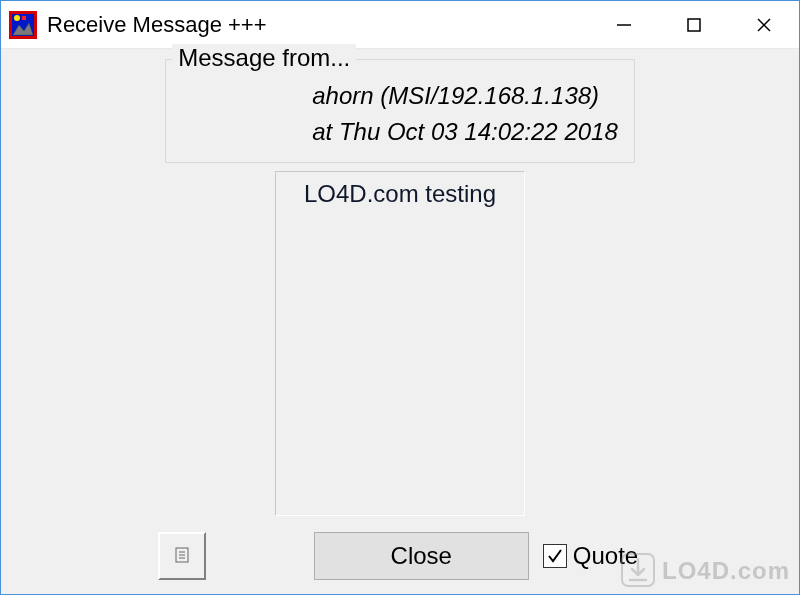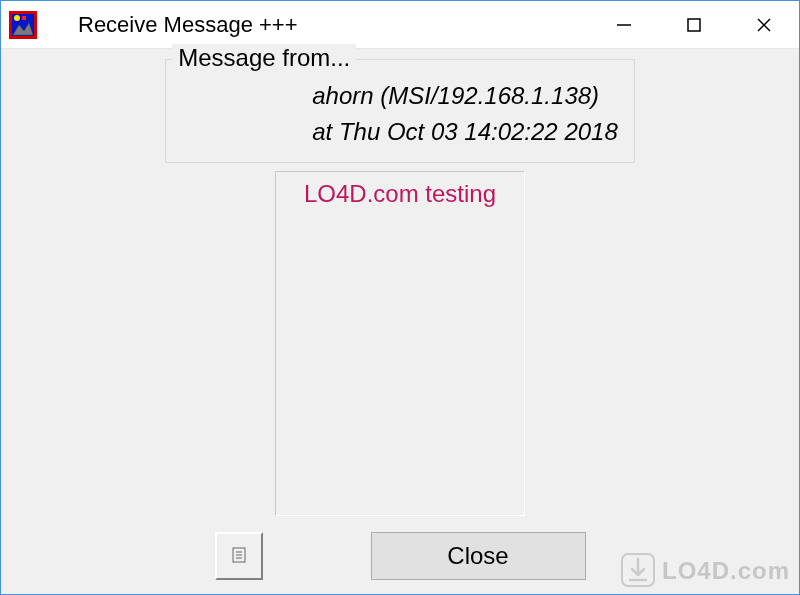--- a/index.html
+++ b/index.html
@@ -23,21 +23,20 @@
       display: flex;
       flex-direction: column;
     }
     .titlebar {
       height: 48px;
       background: #ffffff;
       display: flex;
       align-items: center;
       padding-left: 8px;
       border-bottom: 1px solid #e8e8e8;
-      gap: 31px;
     }
     .titlebar-icon {
       width: 28px;
       height: 28px;
       margin-right: 10px;
       flex-shrink: 0;
     }
     .titlebar-title {
       font-size: 22px;
       color: #000;
@@ -93,21 +92,21 @@
     }
     .message-body {
       flex: 1;
       background: #f0f0f0;
       border-top: 1px solid #c8c8c8;
       border-left: 1px solid #c8c8c8;
       border-right: 1px solid #fff;
       border-bottom: 1px solid #fff;
       padding: 8px 28px;
       font-size: 24px;
-      color: #be185d;
+      color: #0f172a;
       overflow: auto;
     }
     .button-row {
       display: flex;
       align-items: center;
       gap: 14px;
       margin-top: 14px;
       height: 52px;
     }
     .icon-btn {
@@ -242,20 +241,28 @@
             <line x1="7" y1="8" x2="13" y2="8" stroke="#666" stroke-width="1"></line>
             <line x1="7" y1="11" x2="13" y2="11" stroke="#666" stroke-width="1"></line>
             <line x1="7" y1="14" x2="13" y2="14" stroke="#666" stroke-width="1"></line>
           </svg>
         </span>
       </div>
       <div class="spacer"></div>
       <div class="push-btn">
         <span>Close</span>
       </div>
+      <div class="quote-wrap">
+        <span class="checkbox">
+          <svg viewBox="0 0 18 18">
+              <polyline points="3,9 7,14 15,3" fill="none" stroke="#000" stroke-width="2"></polyline>
+            </svg>
+        </span>
+        <span class="quote-label">Quote</span>
+      </div>
     </div>
 
   </div>
 </div>
 
 <div class="watermark-badge">
   <svg viewBox="0 0 34 34">
     <rect x="1" y="1" width="32" height="32" rx="6" fill="none" stroke="#888" stroke-width="2"></rect>
     <path d="M17 6 L17 22 M17 22 L11 16 M17 22 L23 16" stroke="#888" stroke-width="2.5" fill="none" stroke-linecap="round"></path>
     <line x1="9" y1="27" x2="25" y2="27" stroke="#888" stroke-width="2.5" stroke-linecap="round"></line>

